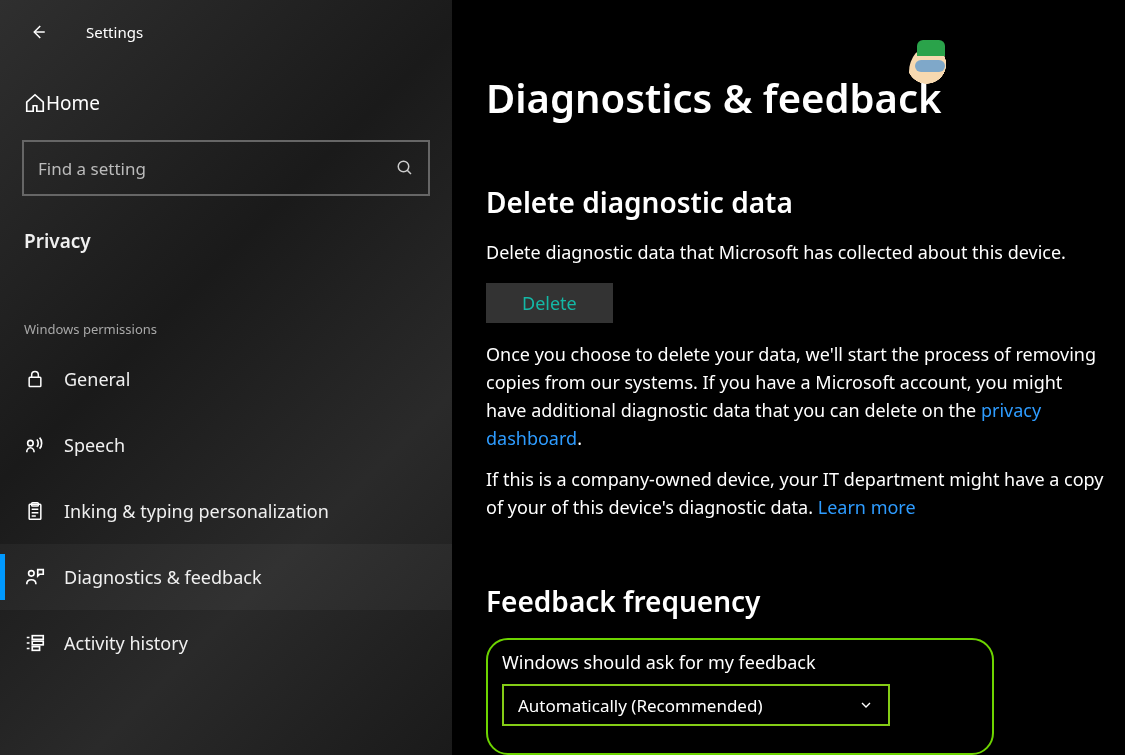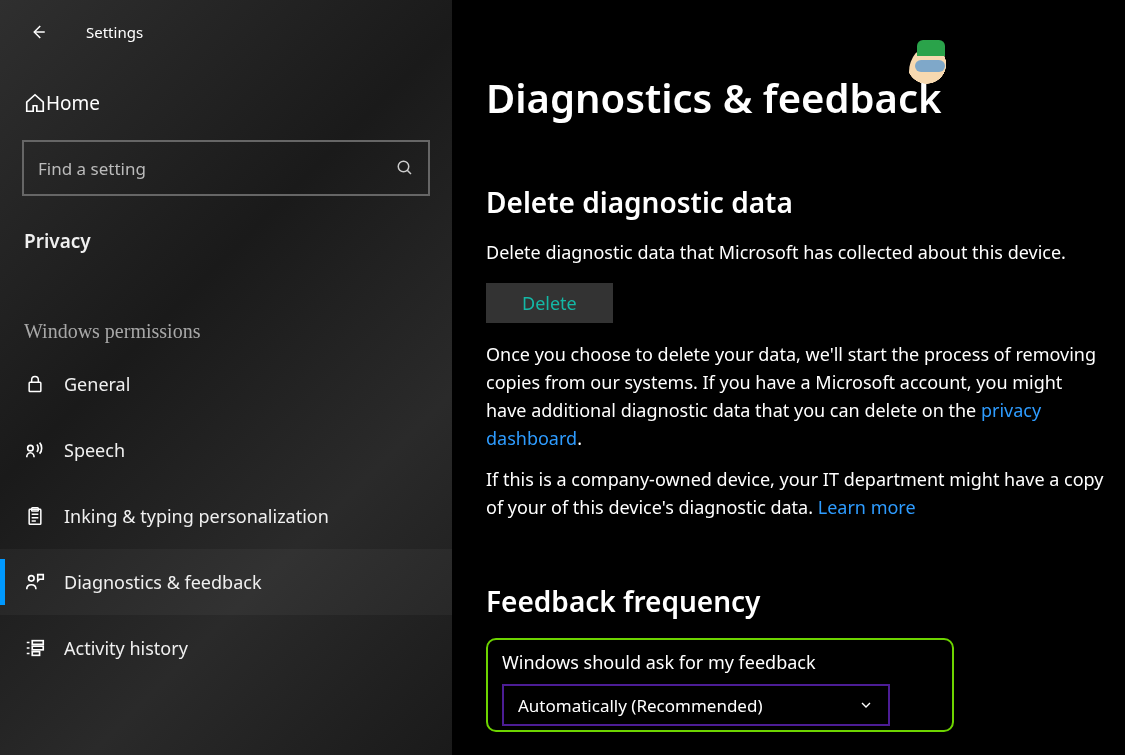--- a/index.html
+++ b/index.html
@@ -63,24 +63,23 @@
   .search-wrap input::placeholder { color: #bbb; }
   .search-wrap .sicon { color: #ccc; }
 
   .section-label {
     font-size: 19px;
     font-weight: 600;
     color: #f0f0f0;
     padding: 32px 0 12px 24px;
   }
   .group-label {
-    font-size: 20px;
+    font-size: 13px;
     color: #a8a8a8;
     padding: 54px 0 8px 24px;
-    font-family: Liberation Serif, serif;
   }
 
   .nav-item {
     display: flex;
     align-items: center;
     gap: 18px;
     padding: 0 0 0 24px;
     height: 66px;
     font-size: 18px;
     cursor: pointer;
@@ -129,31 +128,31 @@
     font-size: 18px;
     padding: 8px 36px;
     border: none;
     cursor: pointer;
     margin: 2px 0 18px 0;
     font-family: inherit;
   }
   .feedback-section { margin-top: 60px; }
   .highlight-box {
     border: 2px solid #6dd400;
-    border-radius: 10px;
-    padding: 10px 14px 4px 14px;
-    width: 468px;
+    border-radius: 22px;
+    padding: 10px 14px 27px 14px;
+    width: 508px;
     margin-top: 10px;
   }
   .dropdown-label {
     font-size: 18px;
     margin-bottom: 10px;
   }
   .dropdown {
-    border: 2px solid #4c1d95;
+    border: 2px solid #84cc16;
     height: 42px;
     display: flex;
     align-items: center;
     justify-content: space-between;
     padding: 0 14px;
     font-size: 17px;
     cursor: pointer;
     width: 388px;
   }
 

